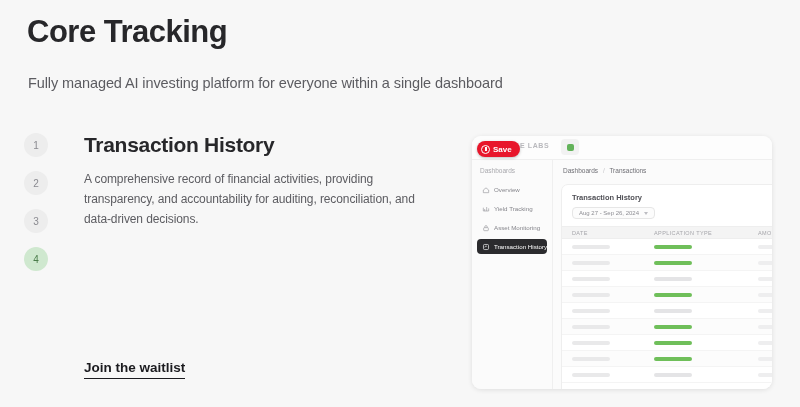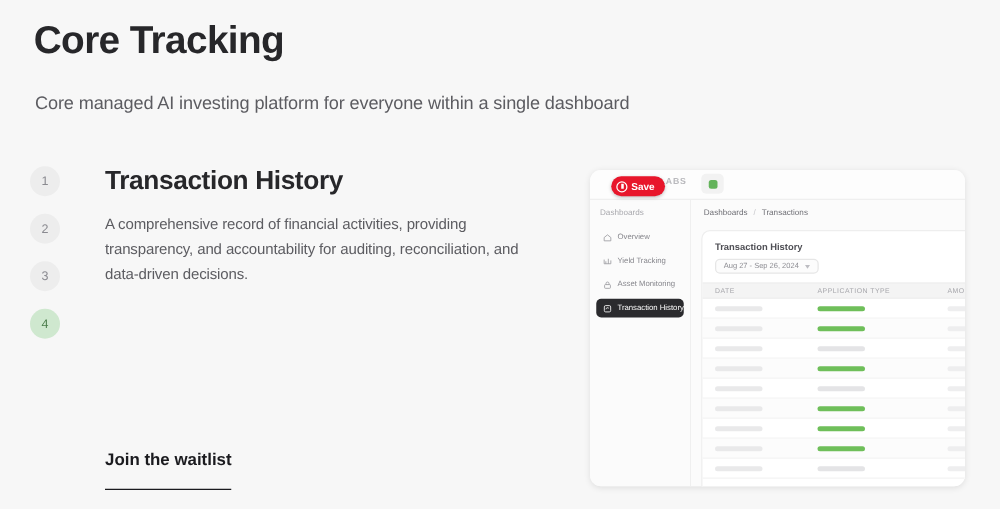--- a/index.html
+++ b/index.html
@@ -38,21 +38,21 @@
   .feature-title {
     font-size: 21px; font-weight: bold; color: #27272a;
     letter-spacing: -0.3px; margin-bottom: 12px;
   }
   .feature-desc {
     font-size: 12px; color: #5c5c61; line-height: 20px; letter-spacing: -0.1px;
   }
   .cta {
     position: absolute; left: 84px; top: 360px;
     font-size: 13.5px; font-weight: bold; color: #1b1b1f;
-    border-bottom: 1.5px solid #1b1b1f; padding-bottom: 16px;
+    border-bottom: 1.5px solid #1b1b1f; padding-bottom: 3px;
     cursor: pointer; display: inline-block;
   }
 
   
   .mock {
     position: absolute; left: 472px; top: 136px;
     width: 300px; height: 253px;
     background: #fbfbfb;
     border-radius: 9px;
     box-shadow: 0 1px 5px rgba(0,0,0,0.10);
@@ -74,21 +74,20 @@
   }
   .status-dot { width: 7px; height: 7px; border-radius: 2px; background: #63b35a; }
 
   .save-badge {
     position: absolute; left: 5px; top: 5px;
     height: 16px; padding: 0 8px 0 4px;
     background: #e8162b; border-radius: 9px;
     display: flex; align-items: center; gap: 3px;
     box-shadow: 0 1px 3px rgba(0,0,0,0.25);
     z-index: 6;
-    margin-left: 12px;
   }
   .save-badge .ring {
     width: 9px; height: 9px; border-radius: 50%;
     border: 1.3px solid #ffffff;
     display: flex; align-items: center; justify-content: center;
   }
   .save-badge .ring i { width: 2px; height: 4px; background: #fff; display: block; }
   .save-badge span { color: #fff; font-size: 8px; font-weight: bold; }
 
   
@@ -157,21 +156,21 @@
   .bar.c2.green { background: #6fbf5a; }
   .bar.c2.gray { background: #e4e4e6; }
   .bar.c3 { left: 196px; width: 22px; background: #eeeeef; }
 </style>
 </head>
 <body>
 
 <div class="page">
 
   <div class="heading">Core Tracking</div>
-  <div class="subheading">Core managed AI investing platform for everyone within a single dashboard</div>
+  <div class="subheading">Fully managed AI investing platform for everyone within a single dashboard</div>
 
   <div class="steps">
     <div class="step">1</div>
     <div class="step">2</div>
     <div class="step">3</div>
     <div class="step active">4</div>
   </div>
 
   <div class="feature">
     <div class="feature-title">Transaction History</div>

